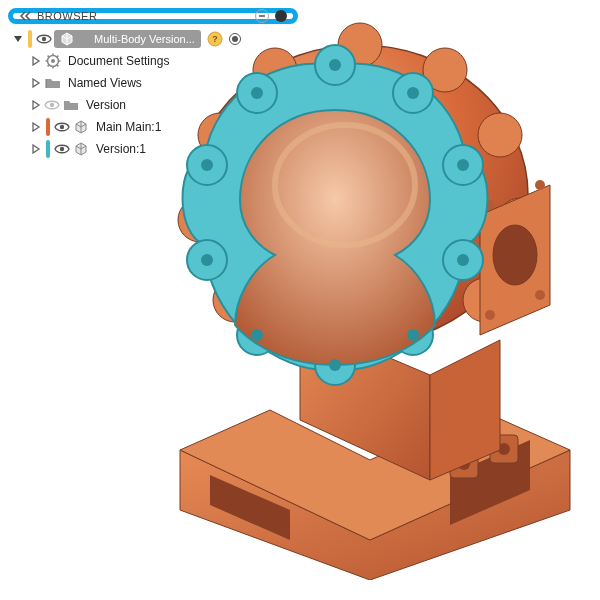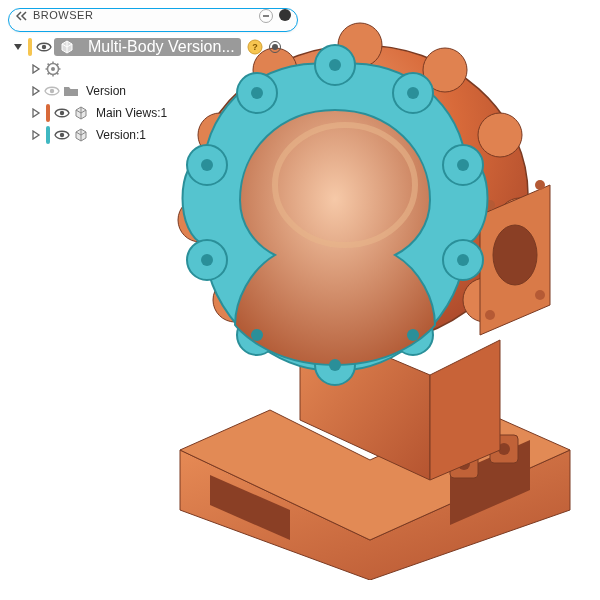--- a/index.html
+++ b/index.html
@@ -1,36 +1,36 @@
 <!DOCTYPE html>
 <html><head>
 <meta charset="utf-8">
 <style>
   * { box-sizing: border-box; margin: 0; padding: 0; font-family: -apple-system, "Segoe UI", Arial, sans-serif; }
   body { width: 600px; height: 600px; background: #fff; position: relative; overflow: hidden; }
   .viewport { position: absolute; inset: 0; display: flex; align-items: center; justify-content: center; z-index: 0; }
   .browser-panel { position: absolute; top: 8px; left: 8px; width: 290px; z-index: 10; font-size: 12px; color: #222; }
-  .panel-header { display: flex; height: 24px; background: #fdfdfd; border: 1px solid #0ea5e9; border-radius: 12px; padding: 0 6px; box-shadow: 0 1px 2px rgba(0,0,0,.05); }
+  .panel-header { display: flex; align-items: center; height: 16px; background: #fdfdfd; border: 5px solid #0ea5e9; border-radius: 12px; padding: 0 6px; box-shadow: 0 1px 2px rgba(0,0,0,.05); }
   .panel-header .arrows { width: 14px; height: 14px; display: inline-flex; align-items: center; justify-content: center; }
   .panel-header .title { font-size: 11px; letter-spacing: .5px; color: #444; margin-left: 4px; flex: 1; }
   .panel-header .end-btn { width: 14px; height: 14px; border-radius: 50%; border: 1px solid #aaa; display: inline-flex; align-items: center; justify-content: center; font-size: 10px; line-height: 1; margin-left: 4px; cursor: pointer; }
   .panel-header .dot { width: 12px; height: 12px; border-radius: 50%; background: #333; margin-left: 6px; cursor: pointer; }
 
   .tree { margin-top: 4px; }
   .tree-row { display: flex; align-items: center; height: 22px; padding-left: 4px; gap: 2px; white-space: nowrap; }
   .tree-row.depth1 { padding-left: 22px; }
   .tri { width: 12px; height: 12px; display: inline-flex; align-items: center; justify-content: center; cursor: pointer; }
   .eye { width: 16px; height: 16px; display: inline-flex; align-items: center; justify-content: center; cursor: pointer; }
   .swatch { width: 4px; height: 18px; border-radius: 2px; margin: 0 2px; }
   .swatch.or { background: #d86a3a; }
   .swatch.cy { background: #3fb8c2; }
   .swatch.yl { background: #f6c550; }
   .node-icon { width: 18px; height: 18px; display: inline-flex; align-items: center; justify-content: center; }
   .label { padding: 0 4px; }
-  .root-chip { display: inline-flex; align-items: center; background: #9a9a9a; color: #fff; border-radius: 3px; height: 18px; padding: 0 6px; font-size: 16px; gap: 14px; }
+  .root-chip { display: inline-flex; align-items: center; background: #9a9a9a; color: #fff; border-radius: 3px; height: 18px; padding: 0 6px; font-size: 11px; gap: 20px; }
   .root-chip .comp-icon { width: 14px; height: 14px; display: inline-flex; }
   .badge-warn { width: 16px; height: 16px; display: inline-flex; margin-left: 4px; }
   .radio-dot { width: 12px; height: 12px; border-radius: 50%; border: 1px solid #555; display: inline-flex; align-items: center; justify-content: center; margin-left: 4px; cursor: pointer; }
   .radio-dot::after { content: ""; width: 6px; height: 6px; border-radius: 50%; background: #555; }
 
   
   .model { position: absolute; left: 150px; top: 20px; width: 430px; height: 560px; }
 </style>
 </head>
 <body>
@@ -209,22 +209,37 @@
               <line x1="8" y1="13" x2="8" y2="15.5"></line>
               <line x1="0.5" y1="8" x2="3" y2="8"></line>
               <line x1="13" y1="8" x2="15.5" y2="8"></line>
               <line x1="2.6" y1="2.6" x2="4.4" y2="4.4"></line>
               <line x1="11.6" y1="11.6" x2="13.4" y2="13.4"></line>
               <line x1="2.6" y1="13.4" x2="4.4" y2="11.6"></line>
               <line x1="11.6" y1="4.4" x2="13.4" y2="2.6"></line>
             </g>
           </svg>
       </span>
-    </div>
-
+      <span class="label">Document Settings</span>
+    </div>
+
+    <div class="tree-row depth1">
+      <span class="tri">
+        <svg width="10" height="10" viewBox="0 0 10 10">
+            <path d="M2 1 L8 5 L2 9 Z" fill="none" stroke="#666" stroke-width="1.3"></path>
+          </svg>
+      </span>
+      <span class="node-icon">
+        <svg width="16" height="14" viewBox="0 0 16 14">
+            <path d="M1 3 L6 3 L7.5 5 L15 5 L15 12 L1 12 Z" fill="#999"></path>
+            <path d="M1 3 L1 12" stroke="#777"></path>
+          </svg>
+      </span>
+      <span class="label">Named Views</span>
+    </div>
 
     <div class="tree-row depth1">
       <span class="tri">
         <svg width="10" height="10" viewBox="0 0 10 10">
             <path d="M2 1 L8 5 L2 9 Z" fill="none" stroke="#666" stroke-width="1.3"></path>
           </svg>
       </span>
       <span class="eye">
         <svg width="16" height="12" viewBox="0 0 16 12">
             <path d="M1 6 C3 1 13 1 15 6 C13 11 3 11 1 6 Z" fill="none" stroke="#bbb" stroke-width="1.3"></path>
@@ -251,21 +266,21 @@
             <path d="M1 6 C3 1 13 1 15 6 C13 11 3 11 1 6 Z" fill="none" stroke="#555" stroke-width="1.3"></path>
             <circle cx="8" cy="6" r="2.2" fill="#555"></circle>
           </svg>
       </span>
       <span class="node-icon">
         <svg width="16" height="16" viewBox="0 0 16 16">
             <path d="M8 2 L13 5 L13 11 L8 14 L3 11 L3 5 Z" fill="#e8e8e8" stroke="#888" stroke-width="1"></path>
             <path d="M8 2 L8 8 L13 5 M8 8 L3 5 M8 8 L8 14" stroke="#888" stroke-width="1" fill="none"></path>
           </svg>
       </span>
-      <span class="label">Main Views:1</span>
+      <span class="label">Main Main:1</span>
     </div>
 
     <div class="tree-row depth1">
       <span class="tri">
         <svg width="10" height="10" viewBox="0 0 10 10">
             <path d="M2 1 L8 5 L2 9 Z" fill="none" stroke="#666" stroke-width="1.3"></path>
           </svg>
       </span>
       <span class="swatch cy"></span>
       <span class="eye">

